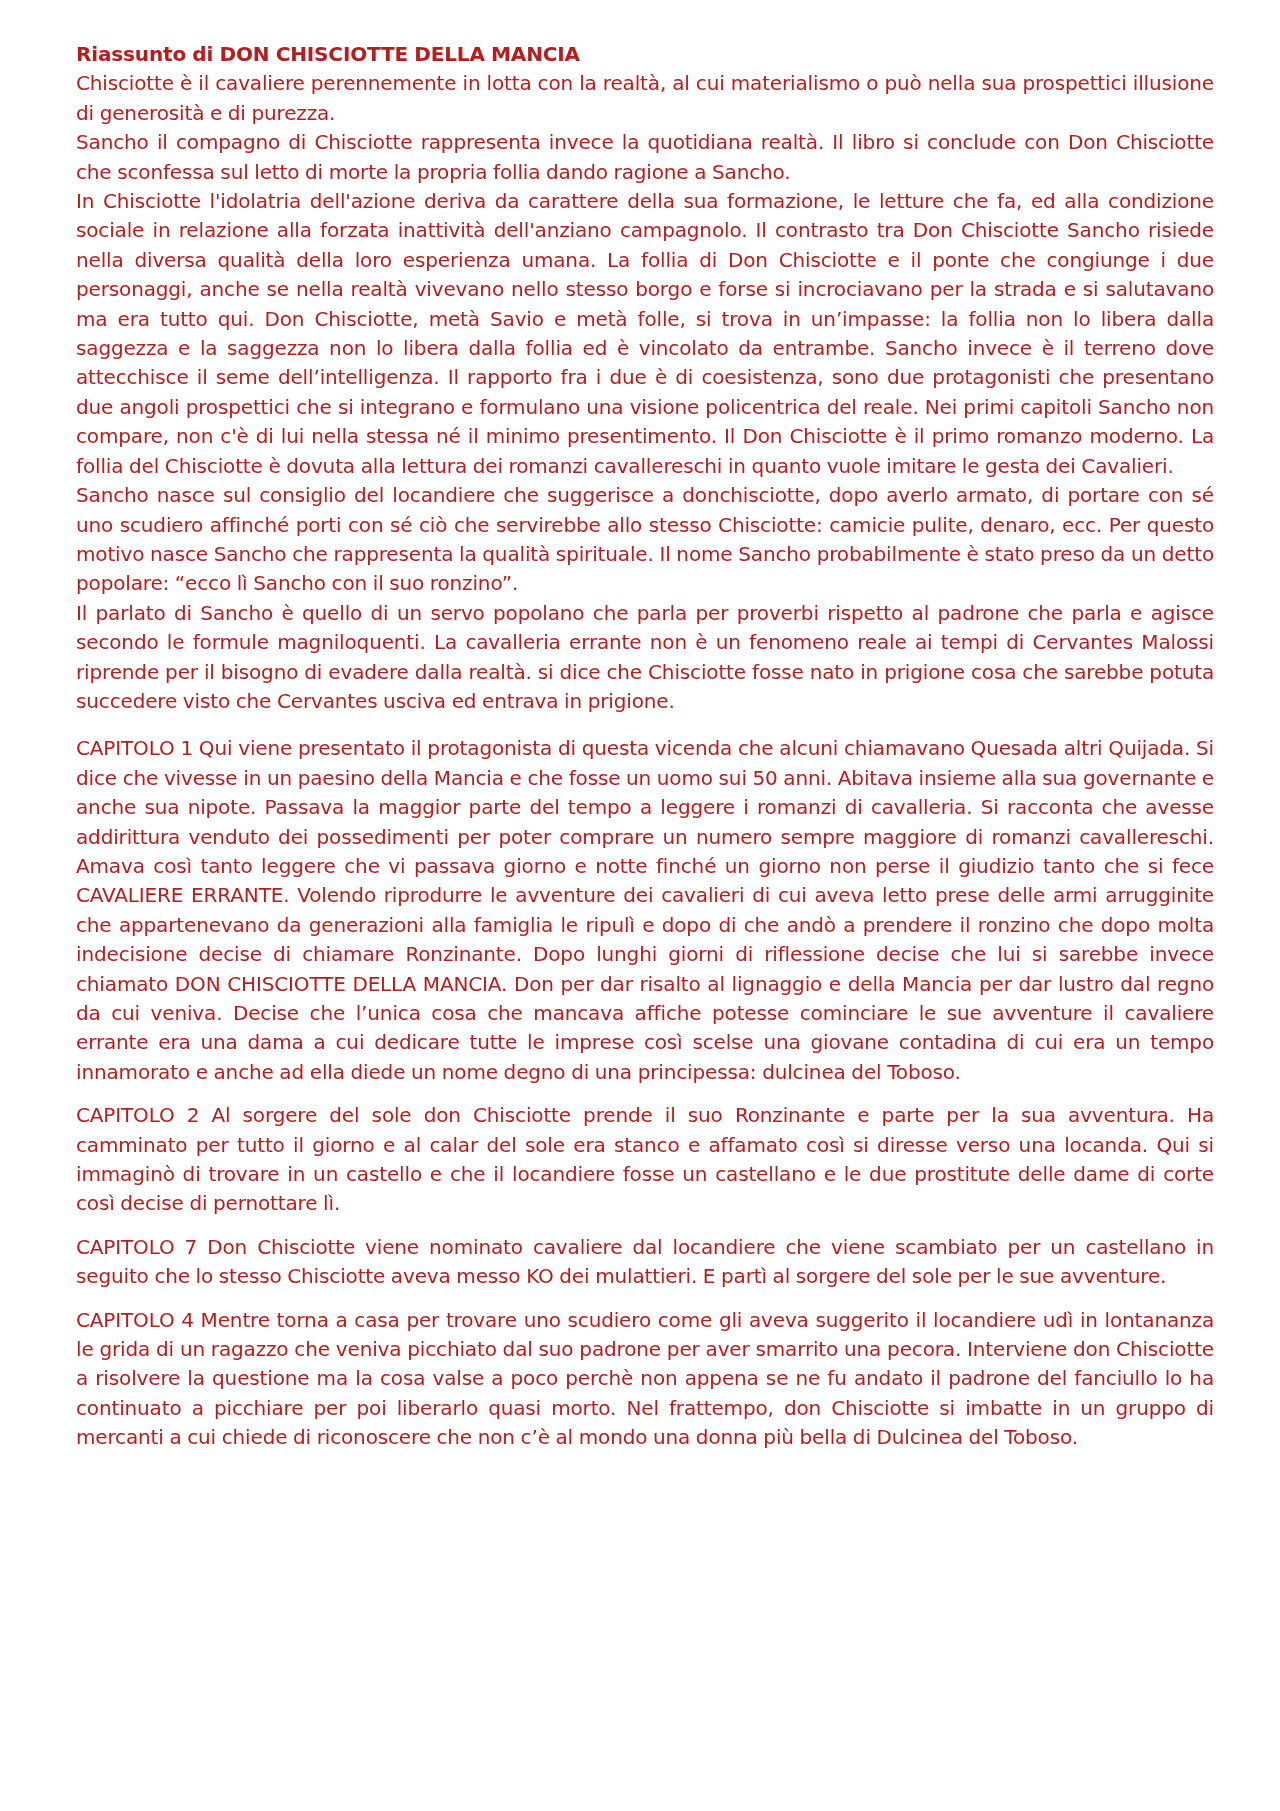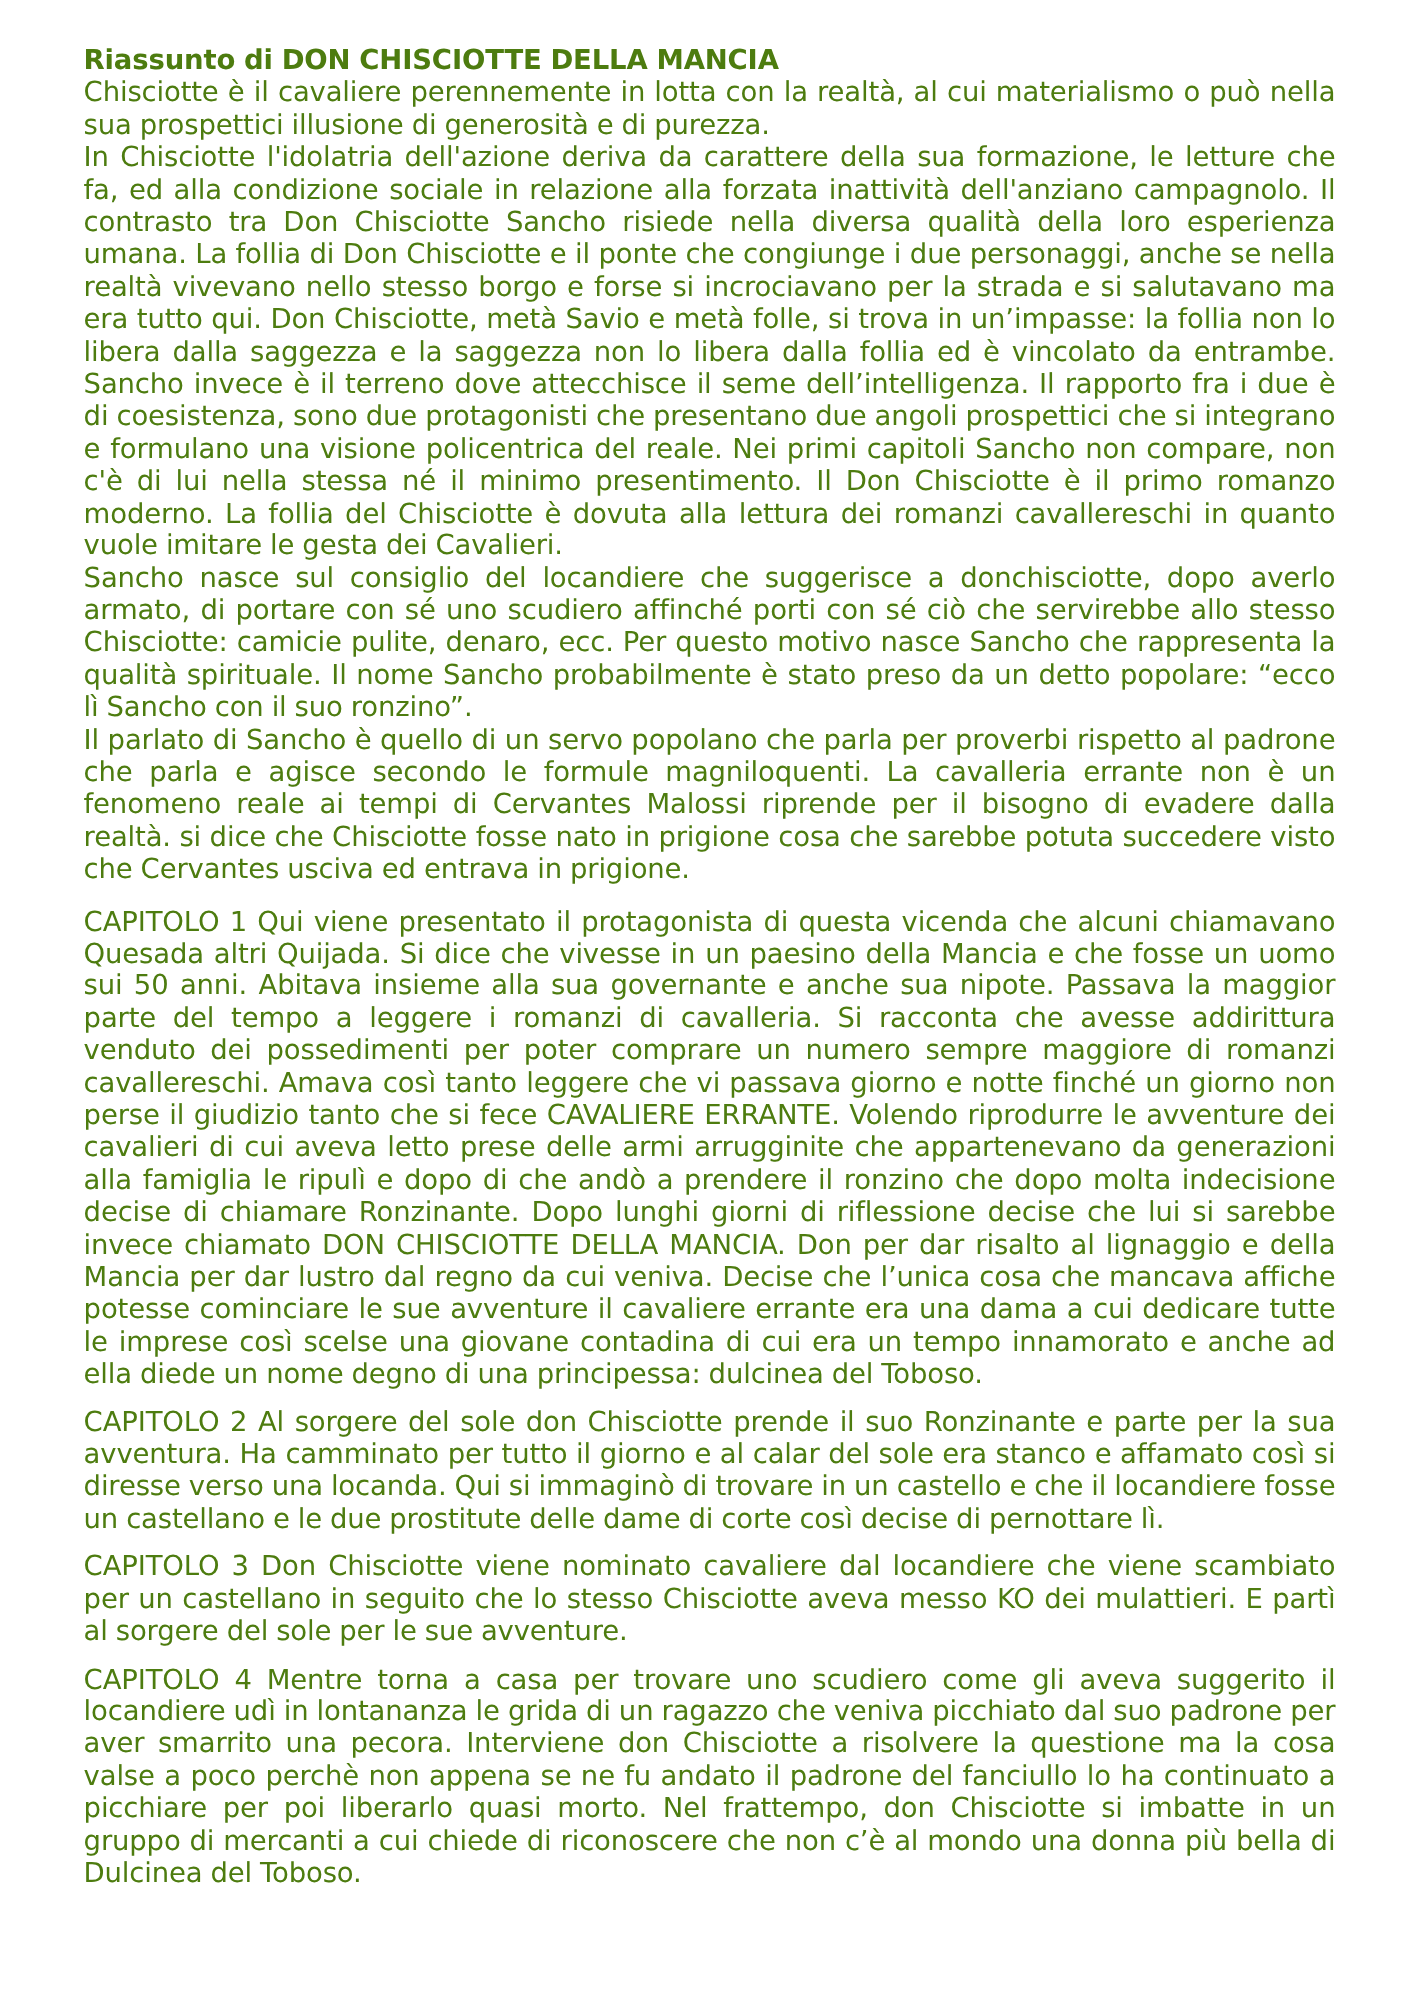--- a/index.html
+++ b/index.html
@@ -2,51 +2,52 @@
 <html><head>
 <meta charset="utf-8">
 <style>
   html, body { margin: 0; padding: 0; background: #ffffff; }
   body { width: 1280px; height: 1811px; overflow: hidden; }
   .page {
     position: relative;
     padding: 40px 0 0 76px;
     width: 1138px;
     font-family: "DejaVu Sans", sans-serif;
-    font-size: 25px;
+    font-size: 20px;
     line-height: 29.4px;
-    color: #4d7c0f;
+    color: #b91c1c;
     letter-spacing: -0.15px;
     word-spacing: -0.5px;
   }
   .title { font-weight: bold; margin: 0; }
   p { margin: 0; text-align: justify; }
   .gap { height: 18px; }
   .gap-small { height: 14px; }
   .chap-label { font-weight: normal; }
 </style>
 </head>
 <body>
 
 <div class="page">
   <p class="title">Riassunto di DON CHISCIOTTE DELLA MANCIA</p>
 
   <p>Chisciotte è il cavaliere perennemente in lotta con la realtà, al cui materialismo o può nella sua prospettici illusione di generosità e di purezza.</p>
+  <p>Sancho il compagno di Chisciotte rappresenta invece la quotidiana realtà. Il libro si conclude con Don Chisciotte che sconfessa sul letto di morte la propria follia dando ragione a Sancho.</p>
   <p>In Chisciotte l'idolatria dell'azione deriva da carattere della sua formazione, le letture che fa, ed alla condizione sociale in relazione alla forzata inattività dell'anziano campagnolo. Il contrasto tra Don Chisciotte Sancho risiede nella diversa qualità della loro esperienza umana. La follia di Don Chisciotte e il ponte che congiunge i due personaggi, anche se nella realtà vivevano nello stesso borgo e forse si incrociavano per la strada e si salutavano ma era tutto qui. Don Chisciotte, metà Savio e metà folle, si trova in un’impasse: la follia non lo libera dalla saggezza e la saggezza non lo libera dalla follia ed è vincolato da entrambe. Sancho invece è il terreno dove attecchisce il seme dell’intelligenza. Il rapporto fra i due è di coesistenza, sono due protagonisti che presentano due angoli prospettici che si integrano e formulano una visione policentrica del reale. Nei primi capitoli Sancho non compare, non c'è di lui nella stessa né il minimo presentimento. Il Don Chisciotte è il primo romanzo moderno. La follia del Chisciotte è dovuta alla lettura dei romanzi cavallereschi in quanto vuole imitare le gesta dei Cavalieri.</p>
   <p>Sancho nasce sul consiglio del locandiere che suggerisce a donchisciotte, dopo averlo armato, di portare con sé uno scudiero affinché porti con sé ciò che servirebbe allo stesso Chisciotte: camicie pulite, denaro, ecc. Per questo motivo nasce Sancho che rappresenta la qualità spirituale. Il nome Sancho probabilmente è stato preso da un detto popolare: “ecco lì Sancho con il suo ronzino”.</p>
   <p>Il parlato di Sancho è quello di un servo popolano che parla per proverbi rispetto al padrone che parla e agisce secondo le formule magniloquenti. La cavalleria errante non è un fenomeno reale ai tempi di Cervantes Malossi riprende per il bisogno di evadere dalla realtà. si dice che Chisciotte fosse nato in prigione cosa che sarebbe potuta succedere visto che Cervantes usciva ed entrava in prigione.</p>
 
   <div class="gap"></div>
 
   <p><span class="chap-label">CAPITOLO 1</span><span> Qui viene presentato il protagonista di questa vicenda che alcuni chiamavano Quesada altri Quijada. Si dice che vivesse in un paesino della Mancia e che fosse un uomo sui 50 anni. Abitava insieme alla sua governante e anche sua nipote. Passava la maggior parte del tempo a leggere i romanzi di cavalleria. Si racconta che avesse addirittura venduto dei possedimenti per poter comprare un numero sempre maggiore di romanzi cavallereschi. Amava così tanto leggere che vi passava giorno e notte finché un giorno non perse il giudizio tanto che si fece CAVALIERE ERRANTE. Volendo riprodurre le avventure dei cavalieri di cui aveva letto prese delle armi arrugginite che appartenevano da generazioni alla famiglia le ripulì e dopo di che andò a prendere il ronzino che dopo molta indecisione decise di chiamare Ronzinante. Dopo lunghi giorni di riflessione decise che lui si sarebbe invece chiamato DON CHISCIOTTE DELLA MANCIA. Don per dar risalto al lignaggio e della Mancia per dar lustro dal regno da cui veniva. Decise che l’unica cosa che mancava affiche potesse cominciare le sue avventure il cavaliere errante era una dama a cui dedicare tutte le imprese così scelse una giovane contadina di cui era un tempo innamorato e anche ad ella diede un nome degno di una principessa: dulcinea del Toboso.</span></p>
 
   <div class="gap-small"></div>
 
   <p><span class="chap-label">CAPITOLO 2</span><span> Al sorgere del sole don Chisciotte prende il suo Ronzinante e parte per la sua avventura. Ha camminato per tutto il giorno e al calar del sole era stanco e affamato così si diresse verso una locanda. Qui si immaginò di trovare in un castello e che il locandiere fosse un castellano e le due prostitute delle dame di corte così decise di pernottare lì.</span></p>
 
   <div class="gap-small"></div>
 
-  <p><span class="chap-label">CAPITOLO 3</span><span> Don Chisciotte viene nominato cavaliere dal locandiere che viene scambiato per un castellano in seguito che lo stesso Chisciotte aveva messo KO dei mulattieri. E partì al sorgere del sole per le sue avventure.</span></p>
+  <p><span class="chap-label">CAPITOLO 7</span><span> Don Chisciotte viene nominato cavaliere dal locandiere che viene scambiato per un castellano in seguito che lo stesso Chisciotte aveva messo KO dei mulattieri. E partì al sorgere del sole per le sue avventure.</span></p>
 
   <div class="gap-small"></div>
 
   <p><span class="chap-label">CAPITOLO 4</span><span> Mentre torna a casa per trovare uno scudiero come gli aveva suggerito il locandiere udì in lontananza le grida di un ragazzo che veniva picchiato dal suo padrone per aver smarrito una pecora. Interviene don Chisciotte a risolvere la questione ma la cosa valse a poco perchè non appena se ne fu andato il padrone del fanciullo lo ha continuato a picchiare per poi liberarlo quasi morto. Nel frattempo, don Chisciotte si imbatte in un gruppo di mercanti a cui chiede di riconoscere che non c’è al mondo una donna più bella di Dulcinea del Toboso.</span></p>
 </div>
 
 </body></html>

